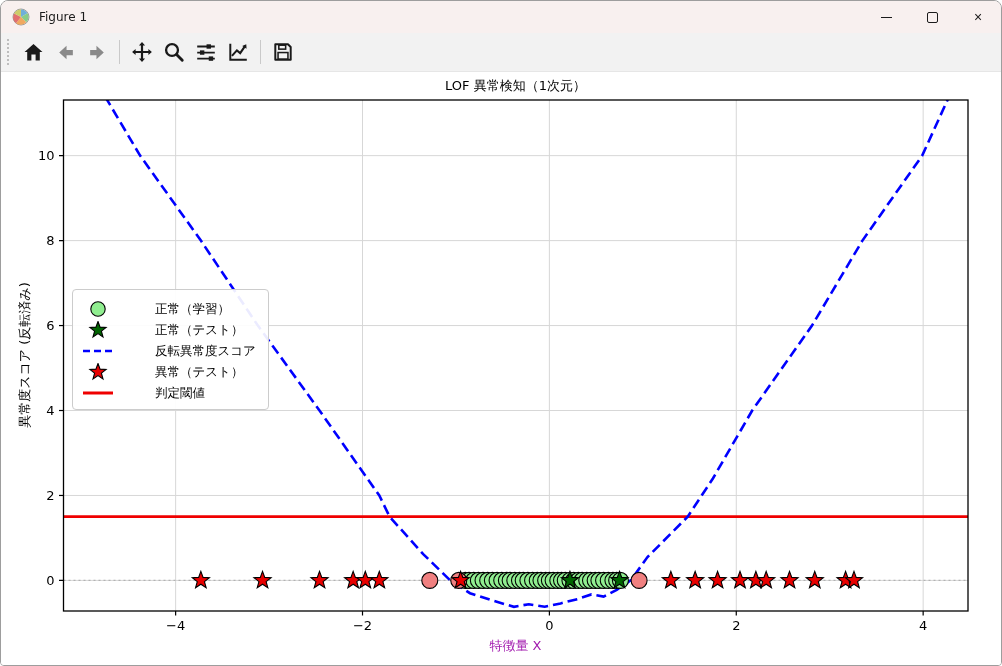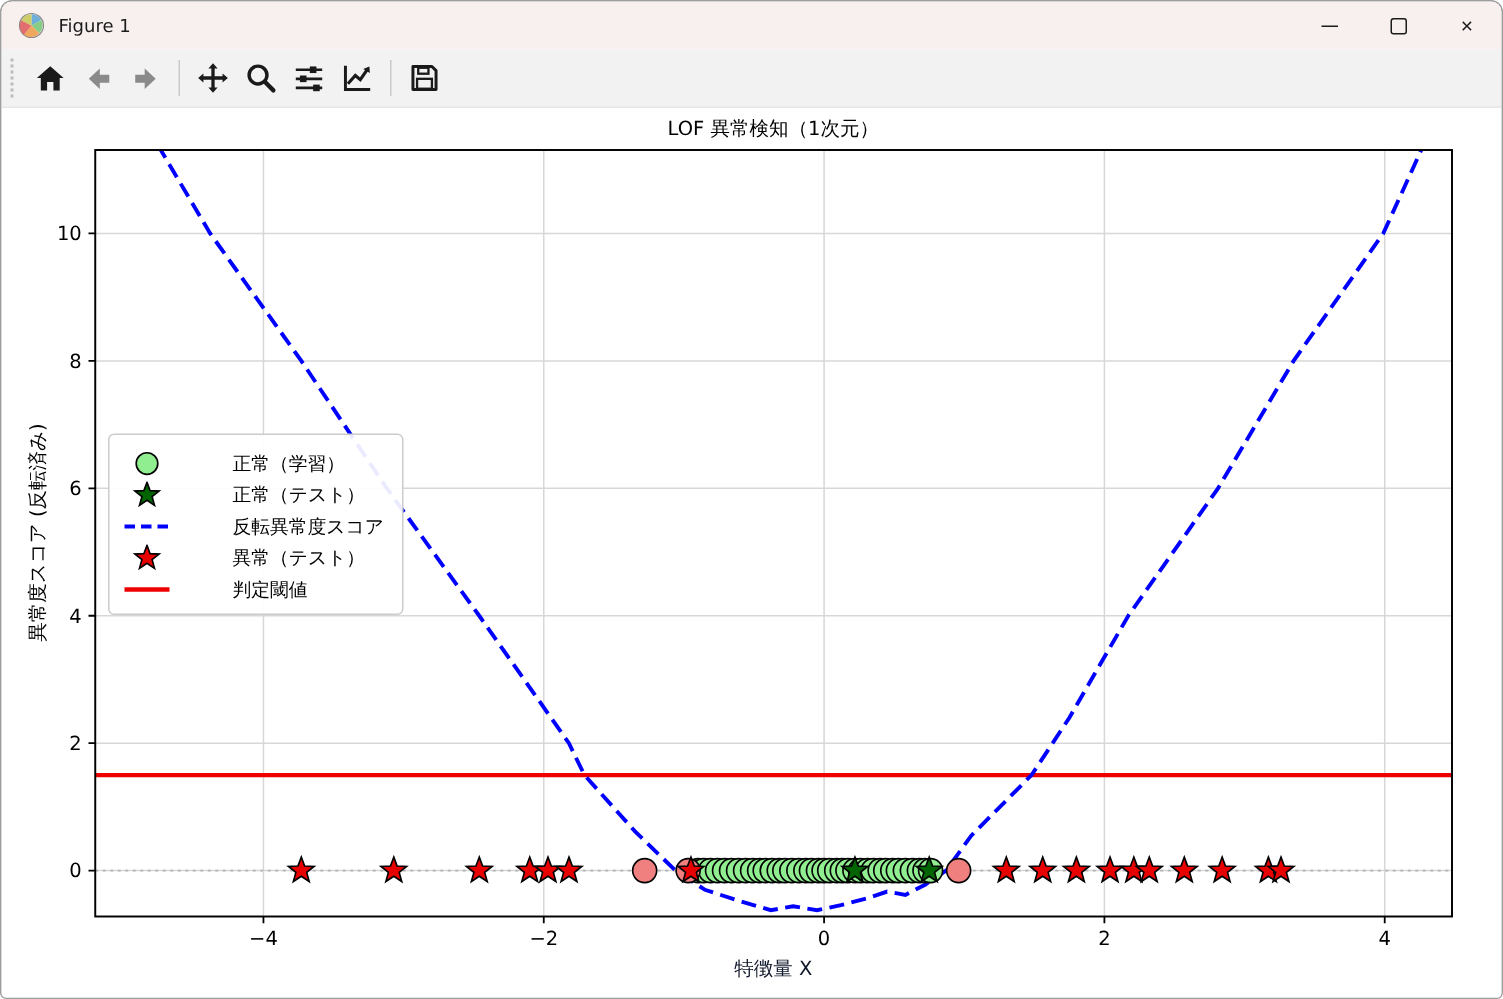--- a/index.html
+++ b/index.html
@@ -15,21 +15,21 @@
   .glyph-close{font-size:14px;color:#1b1b1b;line-height:1;}
   
   .toolbar{position:relative;height:38px;background:#f2f2f2;display:flex;align-items:center;border-bottom:1px solid #e6e6e6;}
   .grip{width:0;height:26px;border-left:2px dotted #bdbdbd;margin-left:6px;margin-right:8px;}
   .tb-btn{width:30px;height:30px;border:none;background:transparent;display:flex;align-items:center;justify-content:center;padding:0;margin:0 1px;border-radius:4px;}
   .tb-sep{width:0;height:24px;border-left:1px solid #c9c9c9;margin:0 6px;}
   
   .figure{position:relative;width:1000px;height:594px;background:#fff;}
   #plot{position:absolute;left:0;top:0;}
   .fig-title{position:absolute;left:62px;top:5px;width:905px;text-align:center;font-size:13px;color:#000;}
-  .xlabel{position:absolute;left:62px;top:565px;width:905px;text-align:center;font-size:13px;color:#0f172a;}
+  .xlabel{position:absolute;left:62px;top:565px;width:905px;text-align:center;font-size:13px;color:#a21caf;}
   .ylabel{position:absolute;left:24px;top:283px;transform:translate(-50%,-50%) rotate(-90deg);white-space:nowrap;font-size:13px;color:#000;}
   
   .legend{position:absolute;left:71px;top:217px;background:rgba(255,255,255,0.92);border:1px solid #cccccc;border-radius:4px;padding:7px 12px 7px 8px;}
   .lrow{display:flex;align-items:flex-end;height:21px;gap:32px;}
   .lrow svg{flex:0 0 auto;}
   .lrow span{margin-left:8px;font-size:12.5px;color:#000;white-space:nowrap;}
 </style>
 </head>
 <body>
 

